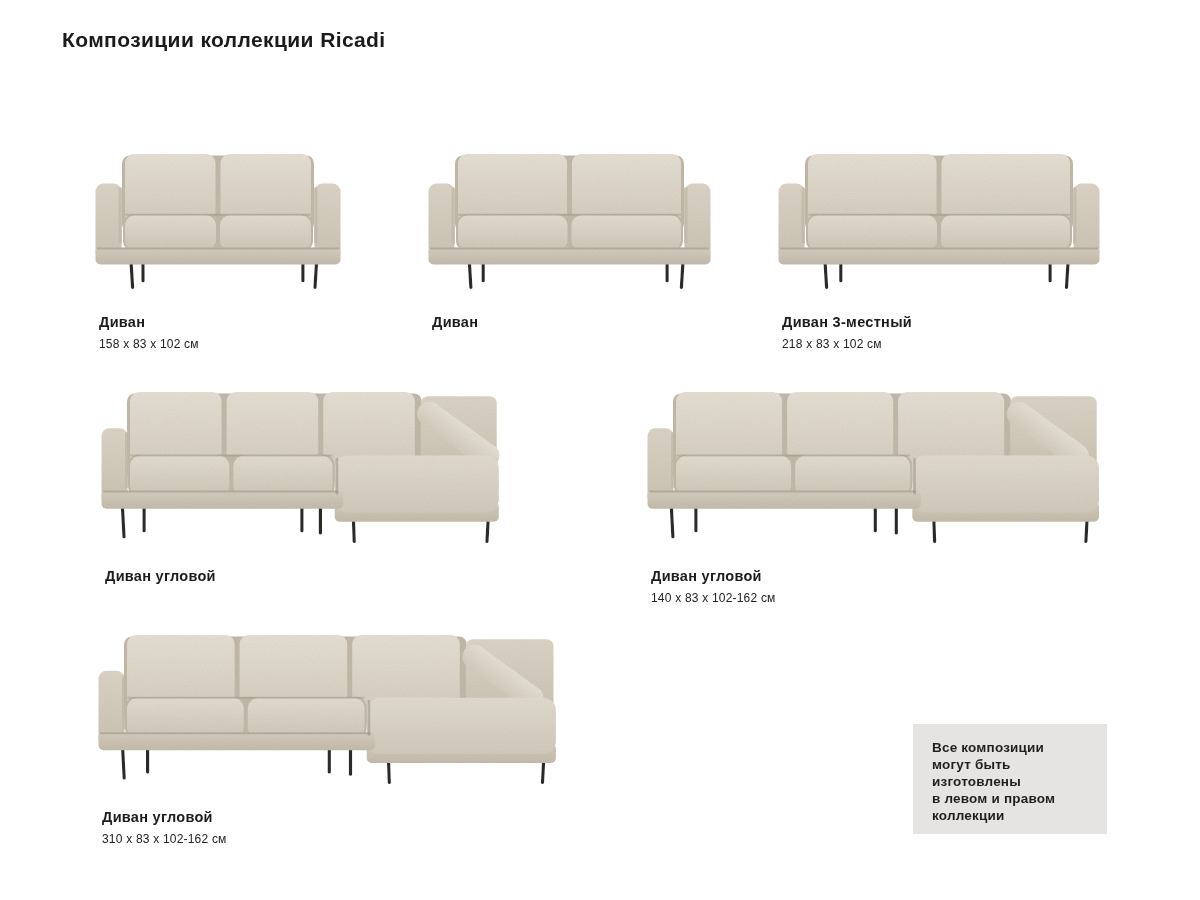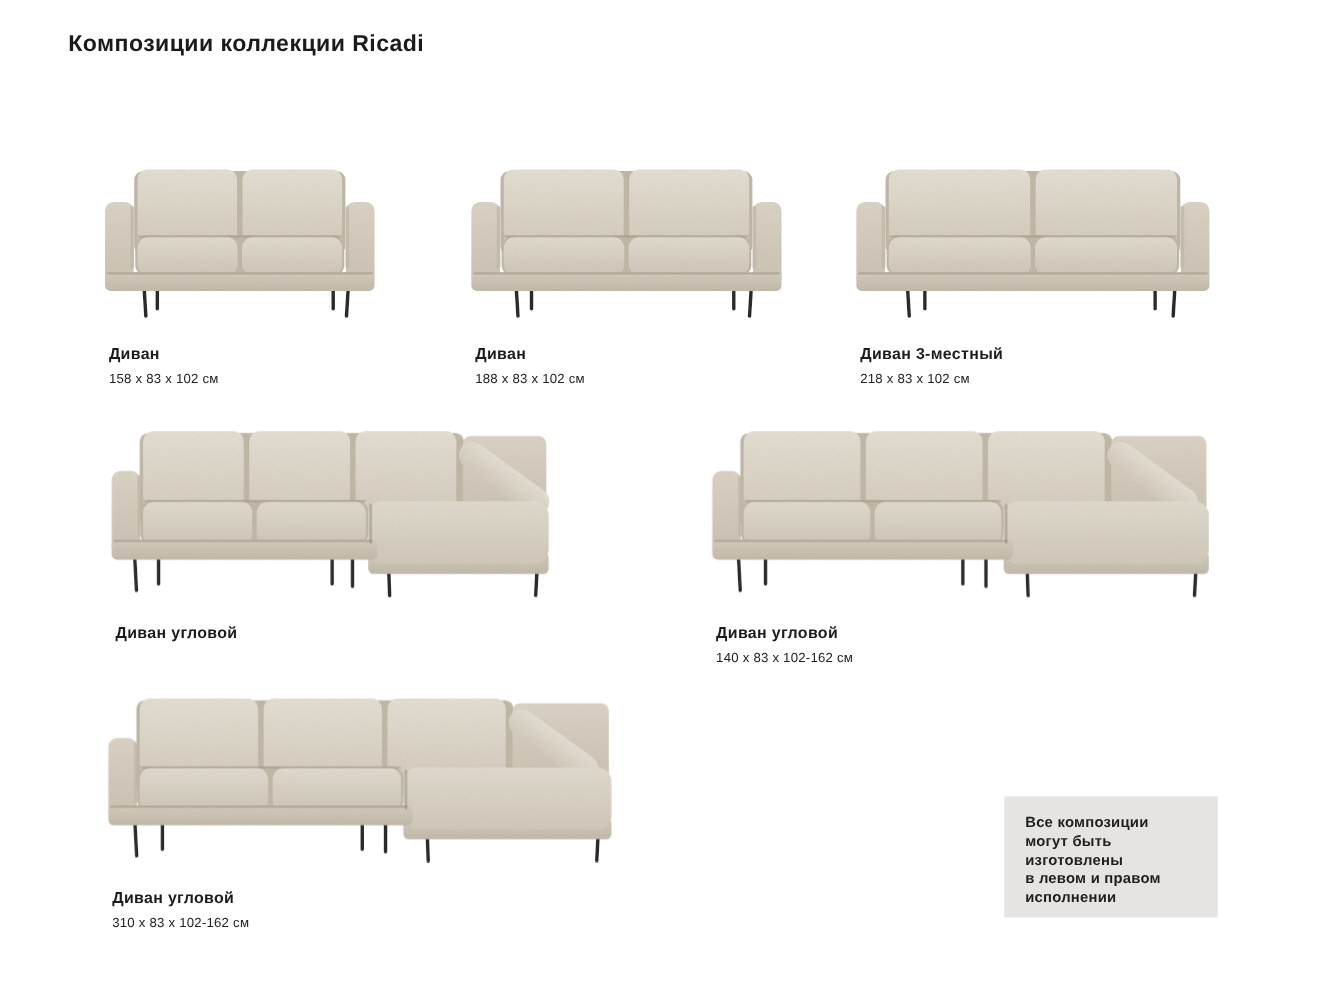--- a/index.html
+++ b/index.html
@@ -122,21 +122,20 @@
           <rect x="28" y="61.2" width="227" height="36.7" rx="10" fill="#c3bbab"></rect>
           <rect x="30" y="61.9" width="109.5" height="36" rx="11" fill="url(#gSeat)"></rect>
           <rect x="143.5" y="61.9" width="109.5" height="36" rx="11" fill="url(#gSeat)"></rect>
           <rect x="30" y="60.8" width="223" height="2" rx="1" fill="#97907f" opacity="0.4"></rect>
           <rect x="0.5" y="94.5" width="282" height="17" rx="5" fill="url(#gBase)"></rect>
           <rect x="2" y="94.5" width="279" height="2" rx="1" fill="#97907f" opacity="0.5"></rect>
         </g>
       </svg>
     <figcaption>
       <div class="nm">Диван</div>
-      <div class="dm">188 x 83 x 102 см</div>
     </figcaption>
   </figure>
 
   <figure class="card c3">
     <svg class="sofa" role="img" viewBox="0 0 322 136">
         <g filter="url(#boucleTex)">
           <g transform="translate(46.7,103.4) rotate(-3.5)">
             <rect x="-1.6" y="0" width="3.2" height="32.6" rx="1.5" fill="#2d2c2a"></rect>
           </g>
           <g transform="translate(62.8,103.4) rotate(0)">
@@ -309,16 +308,16 @@
     <figcaption>
       <div class="nm">Диван угловой</div>
       <div class="dm">310 x 83 x 102-162 см</div>
     </figcaption>
   </figure>
 
   <aside class="note">
     <div>Все композиции</div>
     <div>могут быть изготовлены</div>
     <div>в левом и правом</div>
-    <div>исполнении</div>
+    <div>коллекции</div>
   </aside>
 
 </div>
 
 </body></html>

